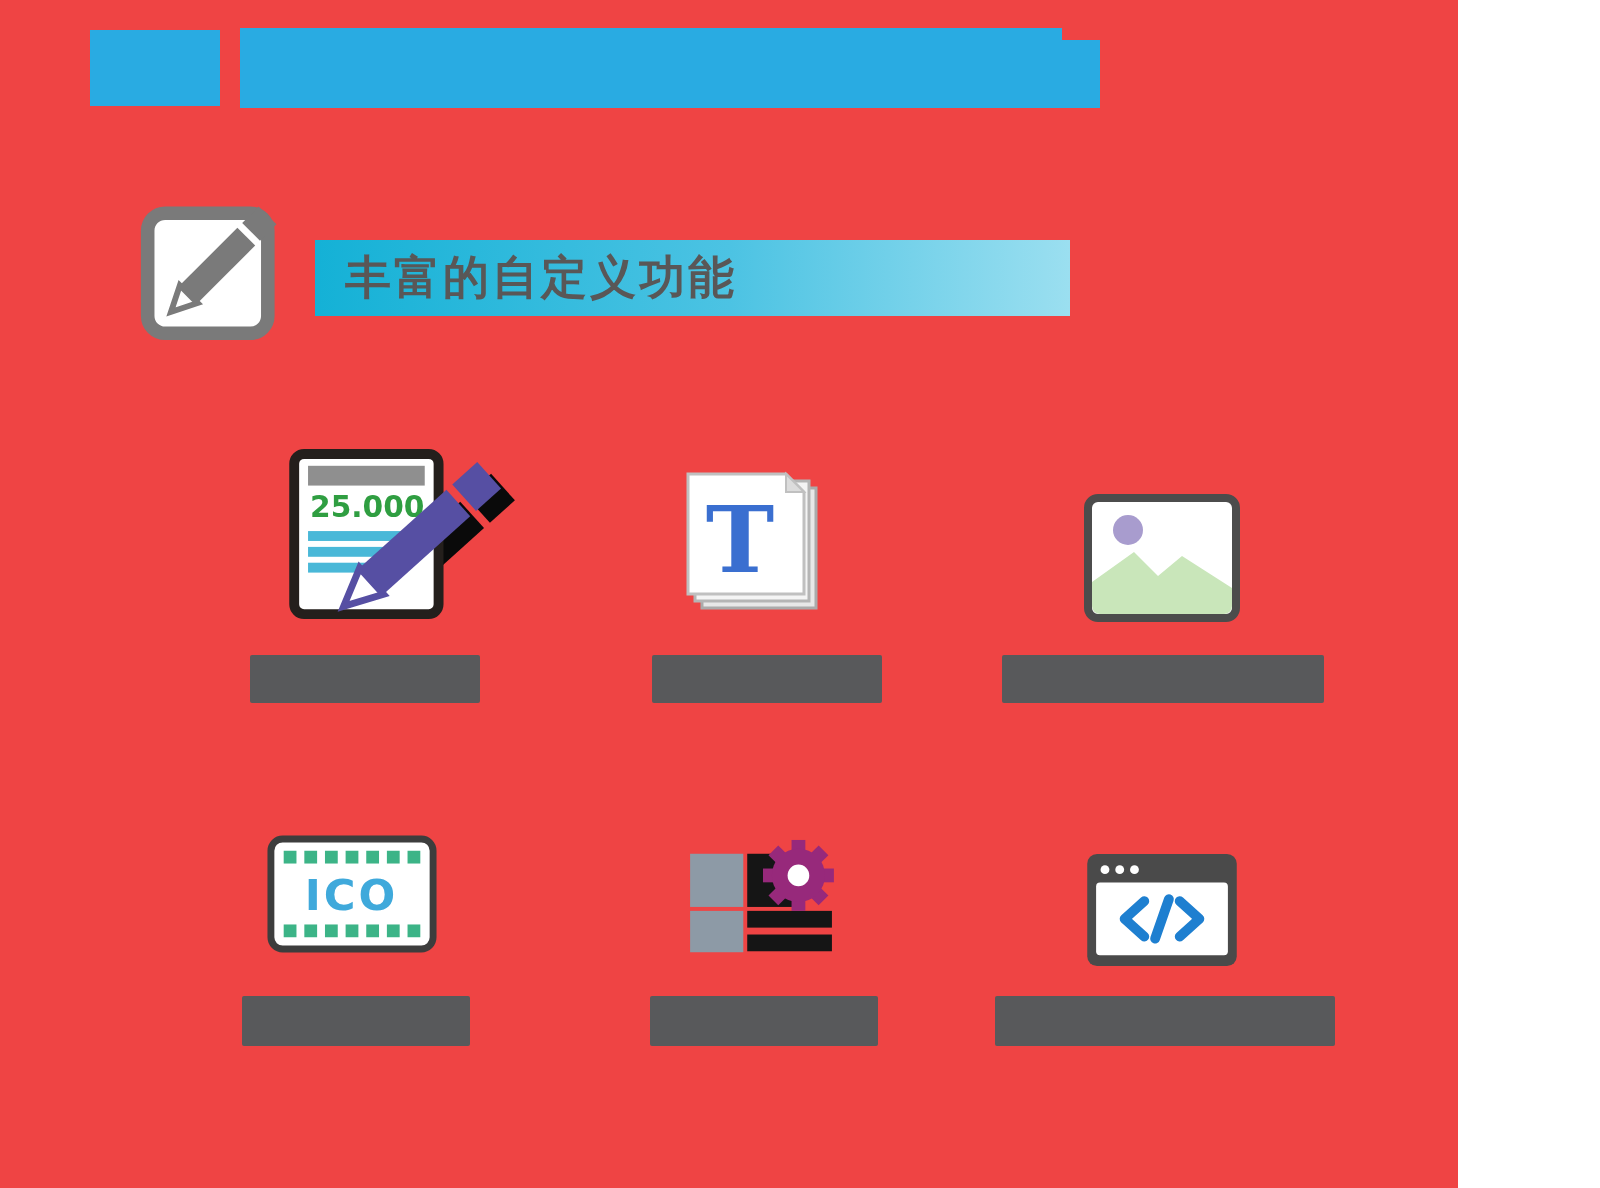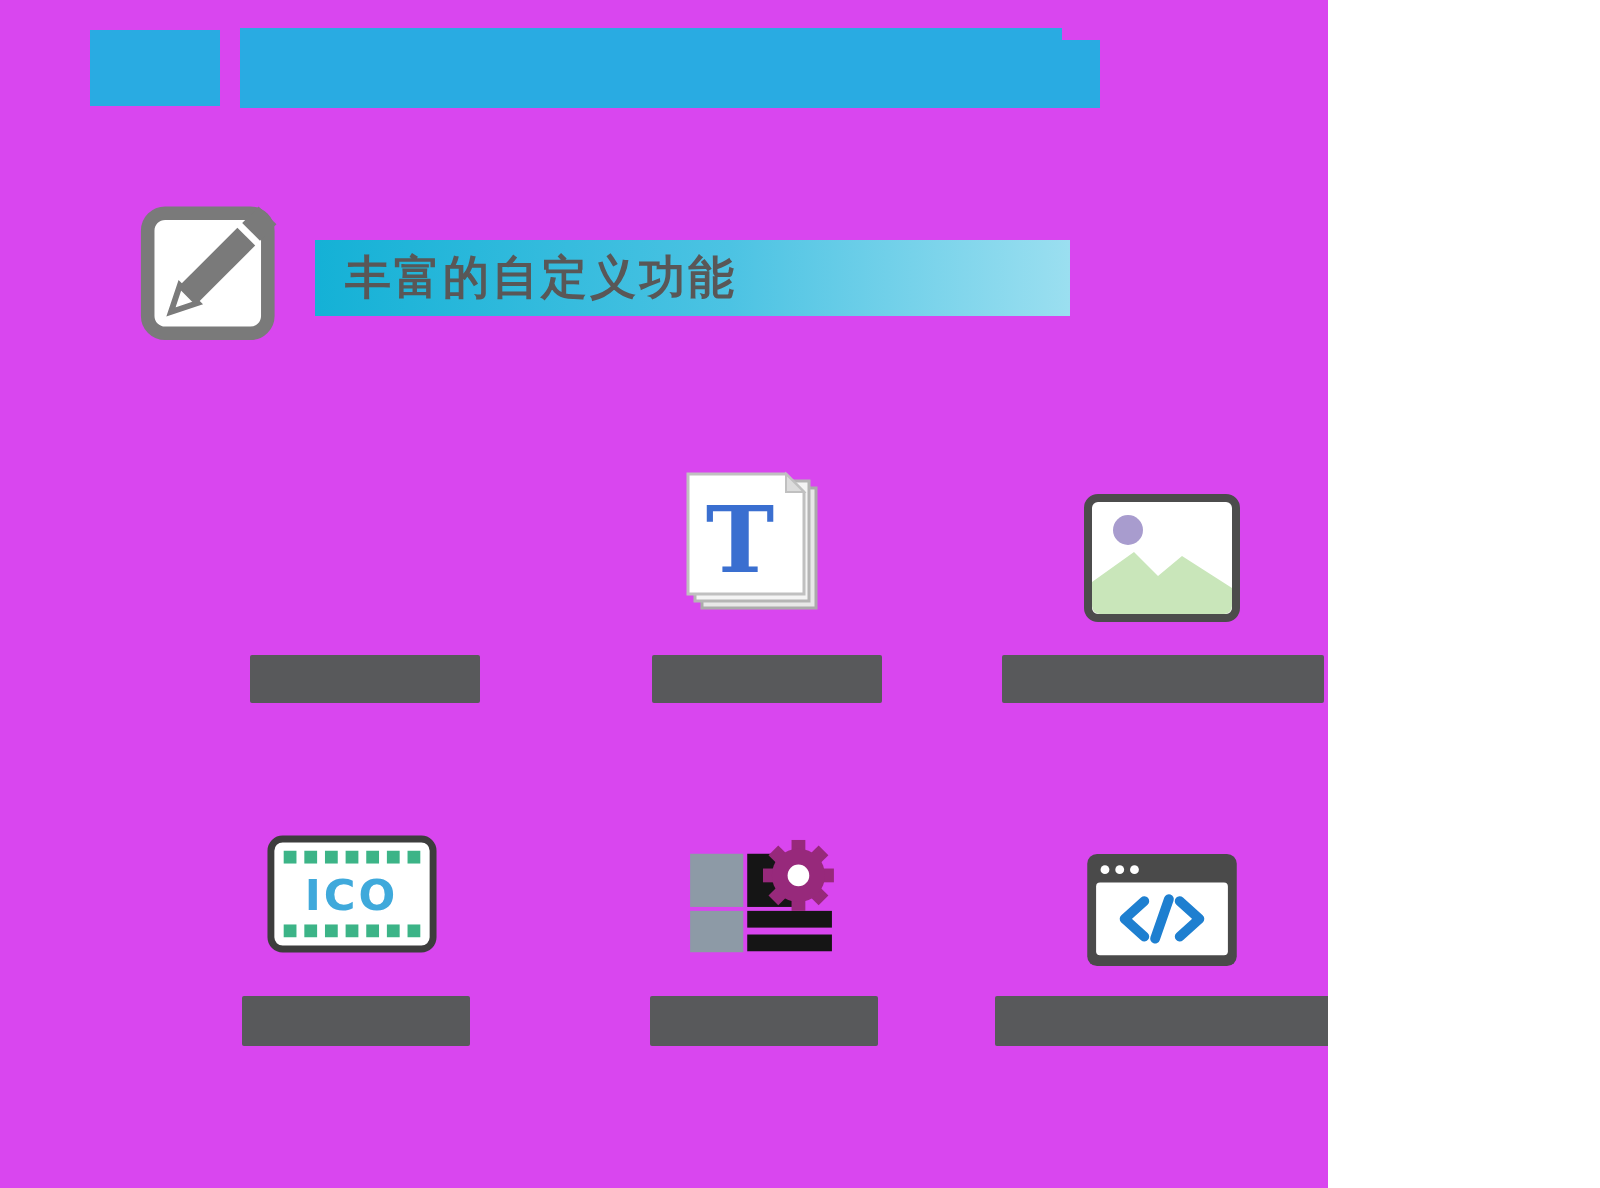--- a/index.html
+++ b/index.html
@@ -1,18 +1,18 @@
 <!DOCTYPE html>
 <html><head>
 <meta charset="utf-8">
 <style>
   * { margin: 0; padding: 0; box-sizing: border-box; }
   html, body { background: #ffffff; }
   body { font-family: "Liberation Sans", sans-serif; }
-  .canvas { position: relative; width: 1328px; height: 1188px; background: #d946ef; overflow: hidden; }
+  .canvas { position: relative; width: 1458px; height: 1188px; background: #ef4444; overflow: hidden; }
   .abs { position: absolute; }
 
   
   .hdr-badge  { left: 90px;  top: 30px; width: 130px; height: 76px; background: #29abe2; }
   .hdr-banner { left: 240px; top: 28px; width: 822px; height: 80px; background: #29abe2; }
   .hdr-banner-step { left: 1062px; top: 40px; width: 38px; height: 68px; background: #29abe2; }
 
   
   .section-icon { left: 138px; top: 188px; width: 155px; height: 155px; }
   .section-bar {
@@ -61,20 +61,43 @@
         <polygon points="0,0 26,-13 26,13" fill="#ffffff" stroke="#7a7a7a" stroke-width="6"></polygon>
         <rect x="26" y="-13" width="84" height="26" fill="#7a7a7a"></rect>
         <rect x="117" y="-13" width="24" height="26" fill="#7a7a7a"></rect>
       </g>
     </svg>
   </div>
   <div class="abs section-bar">
     <span class="section-title">丰富的自定义功能</span>
   </div>
 
+  <div class="abs icon-f1">
+    <svg viewBox="0 0 240 180" aria-hidden="true">
+
+      <g transform="translate(76,172) rotate(-42)" fill="#0a0a0a">
+        <polygon points="0,0 38,-18 38,18"></polygon>
+        <rect x="38" y="-18" width="118" height="36"></rect>
+        <rect x="164" y="-18" width="34" height="36"></rect>
+      </g>
+
+      <rect x="12" y="6" width="146" height="162" rx="10" fill="#ffffff" stroke="#241f1c" stroke-width="10"></rect>
+      <rect x="26" y="18" width="118" height="20" fill="#8f8f8f"></rect>
+      <text x="28" y="70" font-family="'DejaVu Sans', sans-serif" font-size="30" font-weight="bold" fill="#2f9e41">25.000</text>
+      <rect x="26" y="84" width="104" height="10" fill="#49b8d8"></rect>
+      <rect x="26" y="100" width="104" height="10" fill="#49b8d8"></rect>
+      <rect x="26" y="116" width="80" height="10" fill="#49b8d8"></rect>
+
+      <g transform="translate(62,160) rotate(-42)">
+        <polygon points="0,0 38,-18 38,18" fill="#ffffff" stroke="#564fa3" stroke-width="7"></polygon>
+        <rect x="38" y="-18" width="118" height="36" fill="#564fa3"></rect>
+        <rect x="164" y="-18" width="34" height="36" fill="#564fa3"></rect>
+      </g>
+    </svg>
+  </div>
   <div class="abs label-bar lbl-f1"></div>
 
   <div class="abs icon-f2">
     <svg viewBox="0 0 175 150" aria-hidden="true">
       <rect x="34" y="20" width="114" height="120" fill="#e8e8e8" stroke="#ababab" stroke-width="3"></rect>
       <rect x="27" y="13" width="114" height="120" fill="#f4f4f4" stroke="#b5b5b5" stroke-width="3"></rect>
       <path d="M20,6 h98 l18,18 v102 h-116 z" fill="#ffffff" stroke="#c0c0c0" stroke-width="3"></path>
       <path d="M118,6 l18,18 h-18 z" fill="#dcdcdc" stroke="#c0c0c0" stroke-width="2"></path>
       <text x="72" y="104" font-family="'DejaVu Serif', serif" font-size="92" font-weight="bold" fill="#3a6fd0" text-anchor="middle">T</text>
     </svg>

